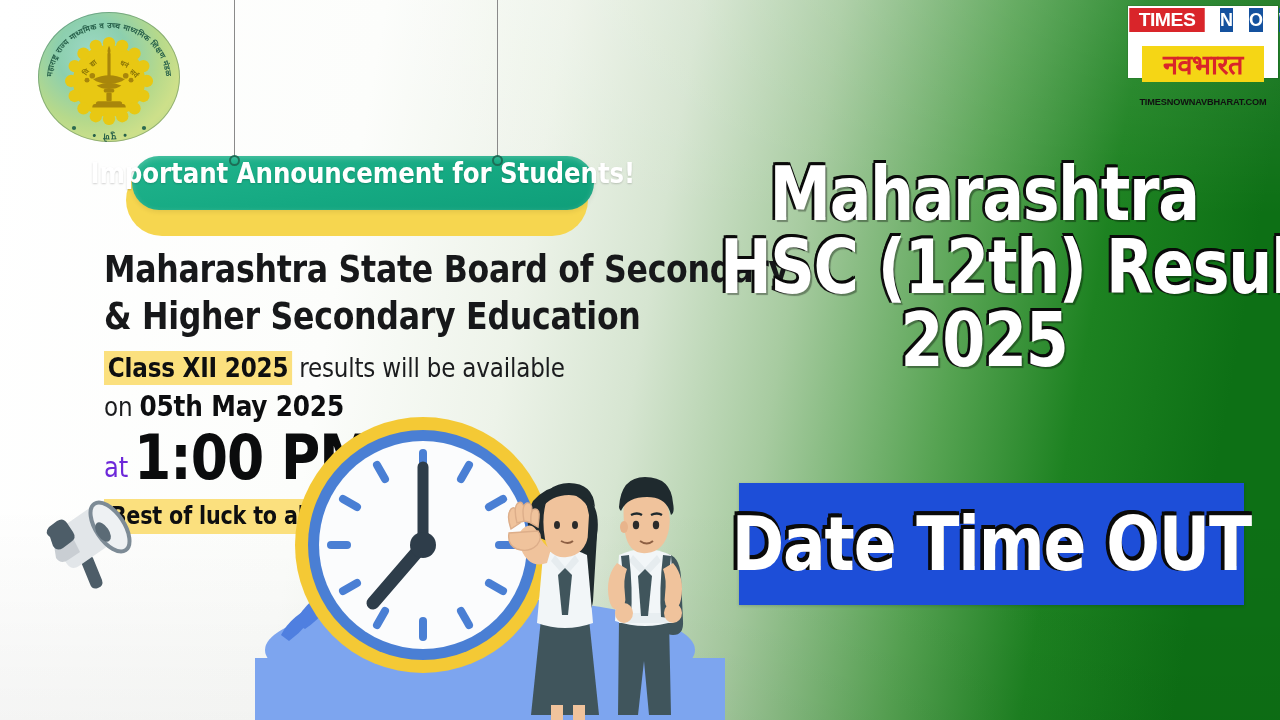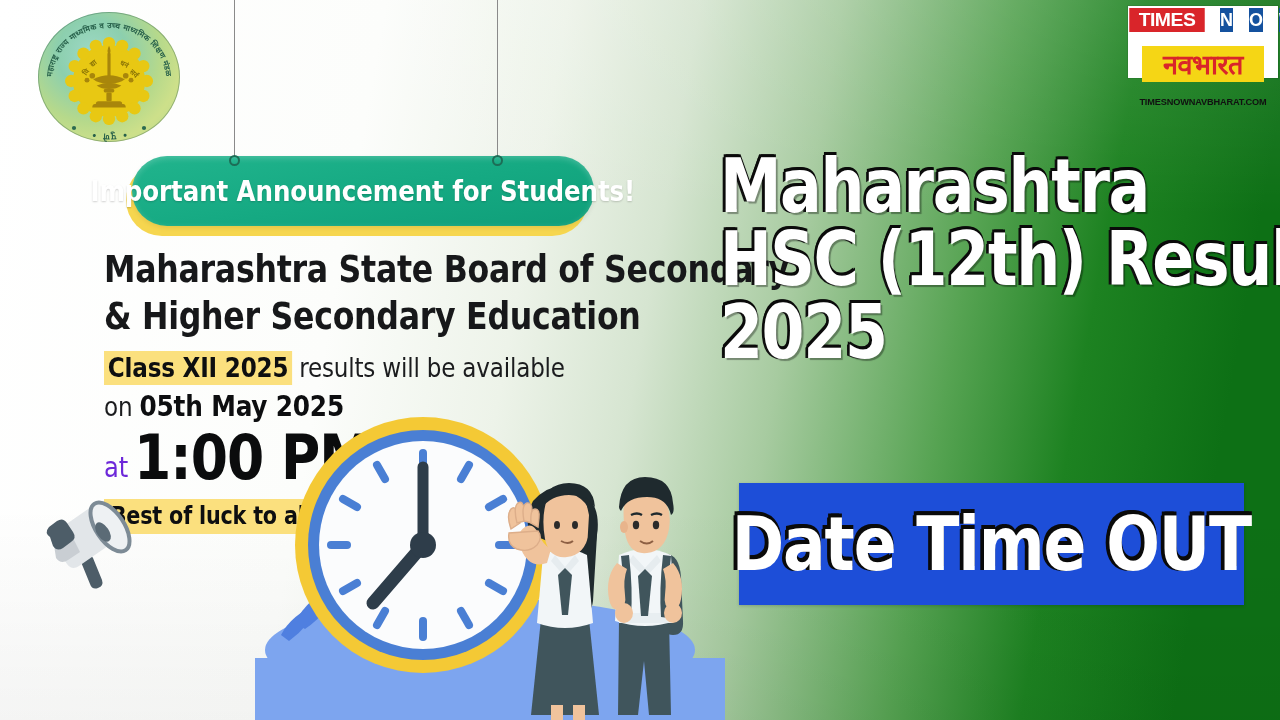--- a/index.html
+++ b/index.html
@@ -66,25 +66,25 @@
     border:2.5px solid #1d6d56; background:transparent;
   }
 
   
   .pill-wrap { position:absolute; left:132px; top:156px; width:466px; height:76px; }
   .pill-shadow {
     position:absolute; left:-6px; top:8px; width:462px; height:72px;
     background:#f6d64f; border-radius:40px; filter:blur(.4px);
   }
   .pill {
-    position:absolute; left:0; top:0; width:462px; height:70px;
+    position:absolute; left:0; top:0; width:462px; height:54px;
     border-radius:38px;
     background:linear-gradient(170deg,#21b48d 0%, #15a982 55%, #0f9e79 100%);
     box-shadow:inset 0 2px 6px rgba(255,255,255,.22), 0 2px 5px rgba(0,0,0,.08);
-    display:flex; align-items:center; justify-content:center;
+    display:flex; justify-content:center;
   }
   .pill-text {
     color:#ffffff;
     font-family:"Liberation Sans Narrow","DejaVu Sans Condensed","Liberation Sans", sans-serif;
     font-weight:bold; font-size:29px; letter-spacing:-.1px;
     transform:scaleX(.94);
     text-shadow:0 1px 2px rgba(0,0,0,.18);
     white-space:nowrap;
   }
 
@@ -135,22 +135,22 @@
   }
 
   
   .illus { position:absolute; left:255px; top:405px; width:470px; height:315px; }
 
   
   .mega { position:absolute; left:24px; top:485px; width:118px; height:110px; }
 
   
   .headline {
-    position:absolute; left:700px; top:150px; width:568px;
-    text-align:left;
+    position:absolute; left:700px; top:158px; width:568px;
+    text-align:center;
   }
   .hl-line {
     font-family:"Liberation Sans Narrow","DejaVu Sans Condensed","Liberation Sans", sans-serif;
     font-weight:bold; color:#ffffff;
     font-size:74px; line-height:73px; letter-spacing:-1.5px;
     transform:scaleX(.93);
     text-shadow:
        -2px -3px 0 #0a0a0a,
         0px -3px 0 #0a0a0a,
        -3px  0px 0 #111111,

